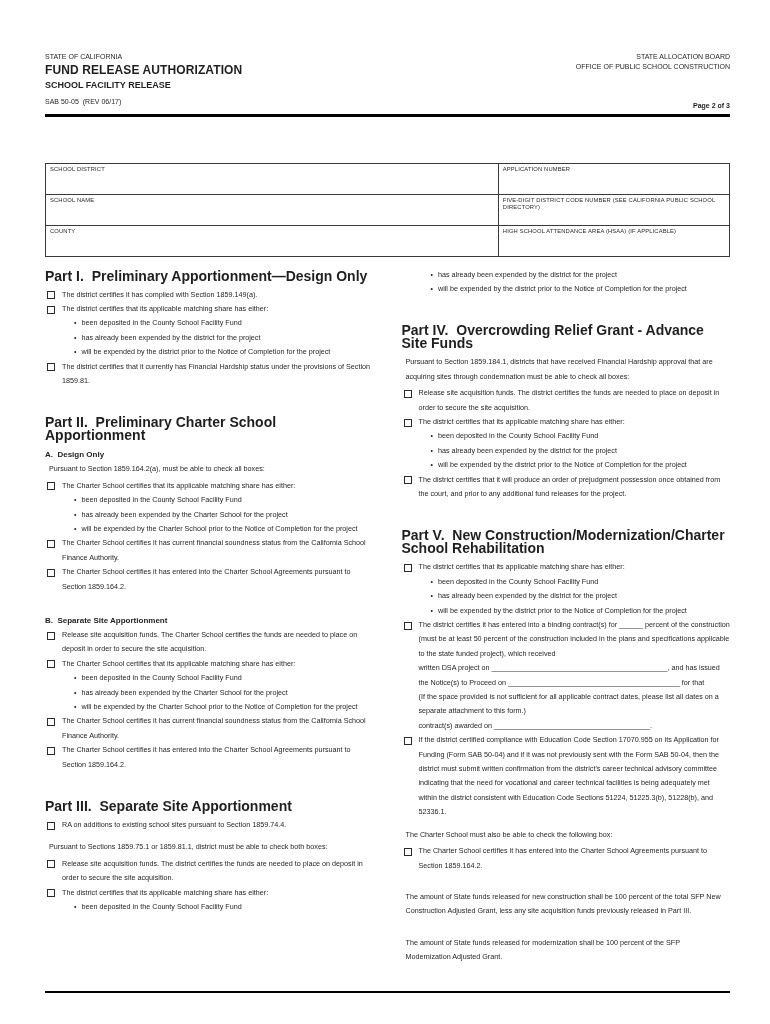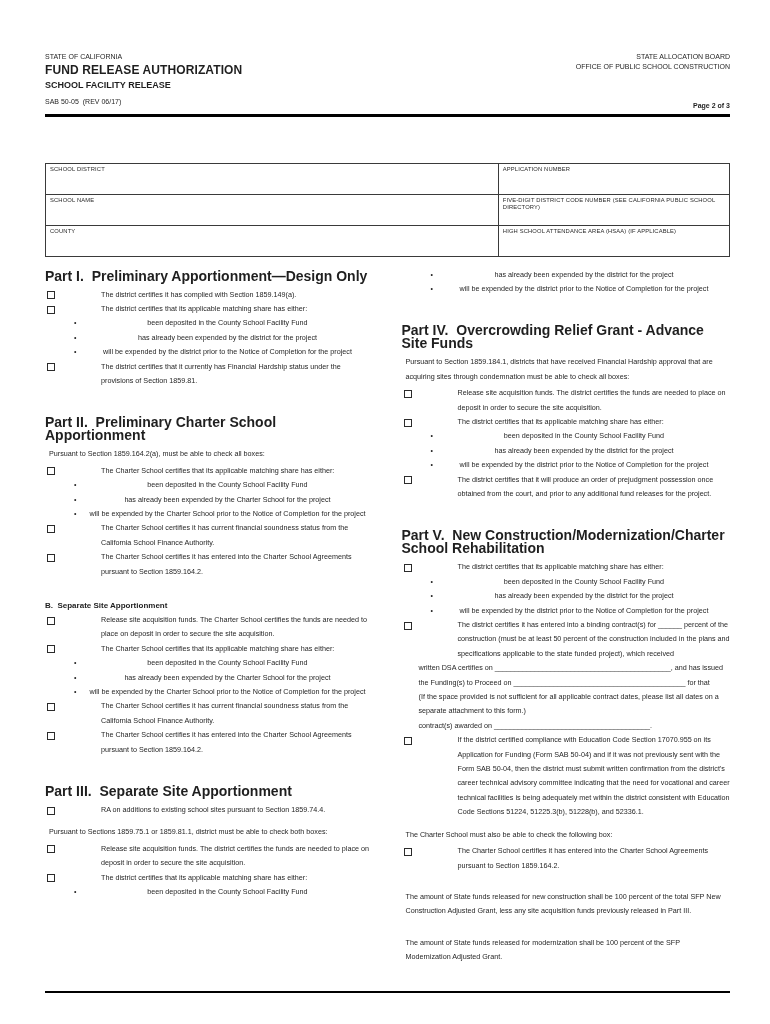--- a/index.html
+++ b/index.html
@@ -35,26 +35,26 @@
   .block{white-space:pre-wrap;}
   .b-h2{font-size:14px;font-weight:bold;line-height:13px;margin:28px 0 5px;}
   .b-h2:first-child{margin-top:2px;}
   [data-name="part-v-heading"]{font-size:14px;}
   .b-h3{font-size:8px;font-weight:bold;line-height:11px;margin:21px 0 2px;}
   .b-h2 + .b-h3{margin-top:7px;}
   .b-p{margin:8px 4px 2px;}
   .b-h2 + .b-p, .b-h3 + .b-p{margin-top:0;}
   [data-name="new-construction-release-note"],
   [data-name="modernization-release-note"]{margin-top:17px;}
-  .b-check{display:flex;padding-left:2px;gap:39px;}
+  .b-check{display:flex;padding-left:2px;}
   .cbx{flex:none;width:6px;height:6px;border:1px solid #2b2b2b;margin:3.6px 7px 0 0;background:#fff;}
   .ctext{flex:1;min-width:0;}
   .b-bullet{display:flex;padding-left:29px;}
   .bul{flex:none;margin-right:5px;font-size:7px;}
-  .btext{flex:1;min-width:0;text-align:center;}
+  .btext{flex:1;min-width:0;}
   .b-cont{padding-left:17px;}
 
   
   .bottom-rule{position:absolute;left:45px;right:40px;top:991px;height:2px;background:var(--rule);}
 </style>
 </head>
 <body>
 
 <div class="page" data-name="document-page">
 
@@ -106,20 +106,21 @@
   <div class="cols" data-name="form-body">
     <div class="col" data-name="left-column">
         <div class="block b-h2" data-name="part-i-heading">Part I.  Preliminary Apportionment—Design Only</div>
         <div class="block b-check" data-name="checkbox-item"><span class="cbx" data-name="checkbox-icon"></span><span class="ctext" data-name="checkbox-label">The district certifies it has complied with Section 1859.149(a).</span></div>
         <div class="block b-check" data-name="checkbox-item"><span class="cbx" data-name="checkbox-icon"></span><span class="ctext" data-name="checkbox-label">The district certifies that its applicable matching share has either:</span></div>
         <div class="block b-bullet" data-name="bullet-item"><span class="bul" data-name="bullet-icon">•</span><span class="btext" data-name="bullet-label">been deposited in the County School Facility Fund</span></div>
         <div class="block b-bullet" data-name="bullet-item"><span class="bul" data-name="bullet-icon">•</span><span class="btext" data-name="bullet-label">has already been expended by the district for the project</span></div>
         <div class="block b-bullet" data-name="bullet-item"><span class="bul" data-name="bullet-icon">•</span><span class="btext" data-name="bullet-label">will be expended by the district prior to the Notice of Completion for the project</span></div>
         <div class="block b-check" data-name="checkbox-item"><span class="cbx" data-name="checkbox-icon"></span><span class="ctext" data-name="checkbox-label">The district certifies that it currently has Financial Hardship status under the provisions of Section 1859.81.</span></div>
         <div class="block b-h2" data-name="part-ii-heading">Part II.  Preliminary Charter School Apportionment</div>
+        <div class="block b-h3" data-name="part-ii-a-heading">A.  Design Only</div>
         <div class="block b-p" data-name="paragraph">Pursuant to Section 1859.164.2(a), must be able to check all boxes:</div>
         <div class="block b-check" data-name="checkbox-item"><span class="cbx" data-name="checkbox-icon"></span><span class="ctext" data-name="checkbox-label">The Charter School certifies that its applicable matching share has either:</span></div>
         <div class="block b-bullet" data-name="bullet-item"><span class="bul" data-name="bullet-icon">•</span><span class="btext" data-name="bullet-label">been deposited in the County School Facility Fund</span></div>
         <div class="block b-bullet" data-name="bullet-item"><span class="bul" data-name="bullet-icon">•</span><span class="btext" data-name="bullet-label">has already been expended by the Charter School for the project</span></div>
         <div class="block b-bullet" data-name="bullet-item"><span class="bul" data-name="bullet-icon">•</span><span class="btext" data-name="bullet-label">will be expended by the Charter School prior to the Notice of Completion for the project</span></div>
         <div class="block b-check" data-name="checkbox-item"><span class="cbx" data-name="checkbox-icon"></span><span class="ctext" data-name="checkbox-label">The Charter School certifies it has current financial soundness status from the California School Finance Authority.</span></div>
         <div class="block b-check" data-name="checkbox-item"><span class="cbx" data-name="checkbox-icon"></span><span class="ctext" data-name="checkbox-label">The Charter School certifies it has entered into the Charter School Agreements pursuant to Section 1859.164.2.</span></div>
         <div class="block b-h3" data-name="part-ii-b-heading">B.  Separate Site Apportionment</div>
         <div class="block b-check" data-name="checkbox-item"><span class="cbx" data-name="checkbox-icon"></span><span class="ctext" data-name="checkbox-label">Release site acquisition funds. The Charter School certifies the funds are needed to place on deposit in order to secure the site acquisition.</span></div>
         <div class="block b-check" data-name="checkbox-item"><span class="cbx" data-name="checkbox-icon"></span><span class="ctext" data-name="checkbox-label">The Charter School certifies that its applicable matching share has either:</span></div>
@@ -145,22 +146,22 @@
         <div class="block b-bullet" data-name="bullet-item"><span class="bul" data-name="bullet-icon">•</span><span class="btext" data-name="bullet-label">been deposited in the County School Facility Fund</span></div>
         <div class="block b-bullet" data-name="bullet-item"><span class="bul" data-name="bullet-icon">•</span><span class="btext" data-name="bullet-label">has already been expended by the district for the project</span></div>
         <div class="block b-bullet" data-name="bullet-item"><span class="bul" data-name="bullet-icon">•</span><span class="btext" data-name="bullet-label">will be expended by the district prior to the Notice of Completion for the project</span></div>
         <div class="block b-check" data-name="checkbox-item"><span class="cbx" data-name="checkbox-icon"></span><span class="ctext" data-name="checkbox-label">The district certifies that it will produce an order of prejudgment possession once obtained from the court, and prior to any additional fund releases for the project.</span></div>
         <div class="block b-h2" data-name="part-v-heading">Part V.  New Construction/Modernization/Charter School Rehabilitation</div>
         <div class="block b-check" data-name="checkbox-item"><span class="cbx" data-name="checkbox-icon"></span><span class="ctext" data-name="checkbox-label">The district certifies that its applicable matching share has either:</span></div>
         <div class="block b-bullet" data-name="bullet-item"><span class="bul" data-name="bullet-icon">•</span><span class="btext" data-name="bullet-label">been deposited in the County School Facility Fund</span></div>
         <div class="block b-bullet" data-name="bullet-item"><span class="bul" data-name="bullet-icon">•</span><span class="btext" data-name="bullet-label">has already been expended by the district for the project</span></div>
         <div class="block b-bullet" data-name="bullet-item"><span class="bul" data-name="bullet-icon">•</span><span class="btext" data-name="bullet-label">will be expended by the district prior to the Notice of Completion for the project</span></div>
         <div class="block b-check" data-name="checkbox-item"><span class="cbx" data-name="checkbox-icon"></span><span class="ctext" data-name="checkbox-label">The district certifies it has entered into a binding contract(s) for ______ percent of the construction (must be at least 50 percent of the construction included in the plans and specifications applicable to the state funded project), which received</span></div>
-        <div class="block b-cont" data-name="continued-text">written DSA certifies on ____________________________________________, and has issued</div>
-        <div class="block b-cont" data-name="continued-text">the Funding(s) to Proceed on ___________________________________________ for that</div>
+        <div class="block b-cont" data-name="continued-text">written DSA project on ____________________________________________, and has issued</div>
+        <div class="block b-cont" data-name="continued-text">the Notice(s) to Proceed on ___________________________________________ for that</div>
         <div class="block b-cont" data-name="continued-text">(If the space provided is not sufficient for all applicable contract dates, please list all dates on a separate attachment to this form.)</div>
         <div class="block b-cont" data-name="continued-text">contract(s) awarded on _______________________________________.</div>
         <div class="block b-check" data-name="checkbox-item"><span class="cbx" data-name="checkbox-icon"></span><span class="ctext" data-name="checkbox-label">If the district certified compliance with Education Code Section 17070.955 on its Application for Funding (Form SAB 50-04) and if it was not previously sent with the Form SAB 50-04, then the district must submit written confirmation from the district's career technical advisory committee indicating that the need for vocational and career technical facilities is being adequately met within the district consistent with Education Code Sections 51224, 51225.3(b), 51228(b), and 52336.1.</span></div>
         <div class="block b-p" data-name="paragraph">The Charter School must also be able to check the following box:</div>
         <div class="block b-check" data-name="checkbox-item"><span class="cbx" data-name="checkbox-icon"></span><span class="ctext" data-name="checkbox-label">The Charter School certifies it has entered into the Charter School Agreements pursuant to Section 1859.164.2.</span></div>
         <div class="block b-p" data-name="new-construction-release-note">The amount of State funds released for new construction shall be 100 percent of the total SFP New Construction Adjusted Grant, less any site acquisition funds previously released in Part III.</div>
         <div class="block b-p" data-name="modernization-release-note">The amount of State funds released for modernization shall be 100 percent of the SFP Modernization Adjusted Grant.</div>
       </div>
   </div>
 

